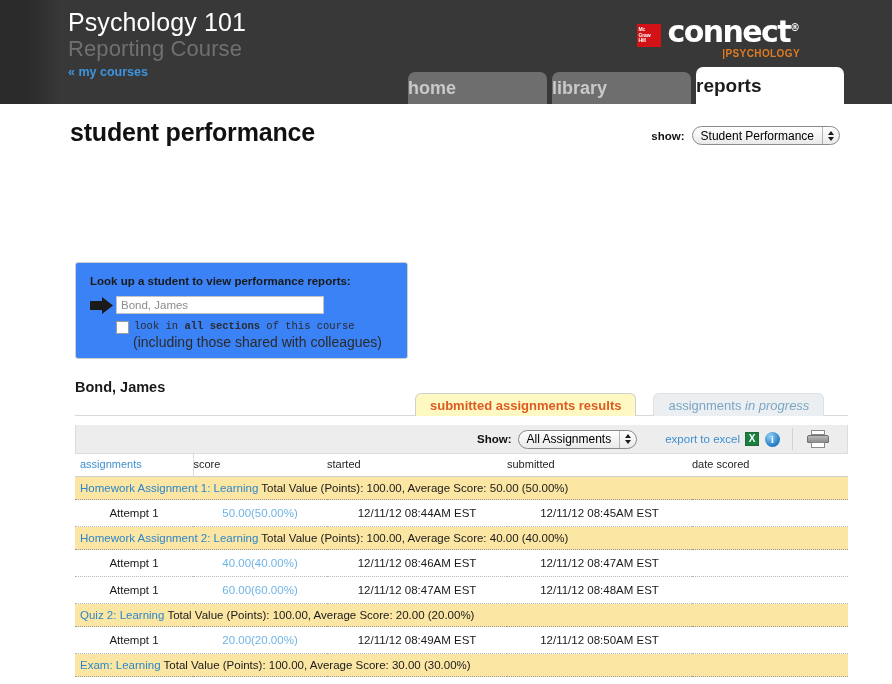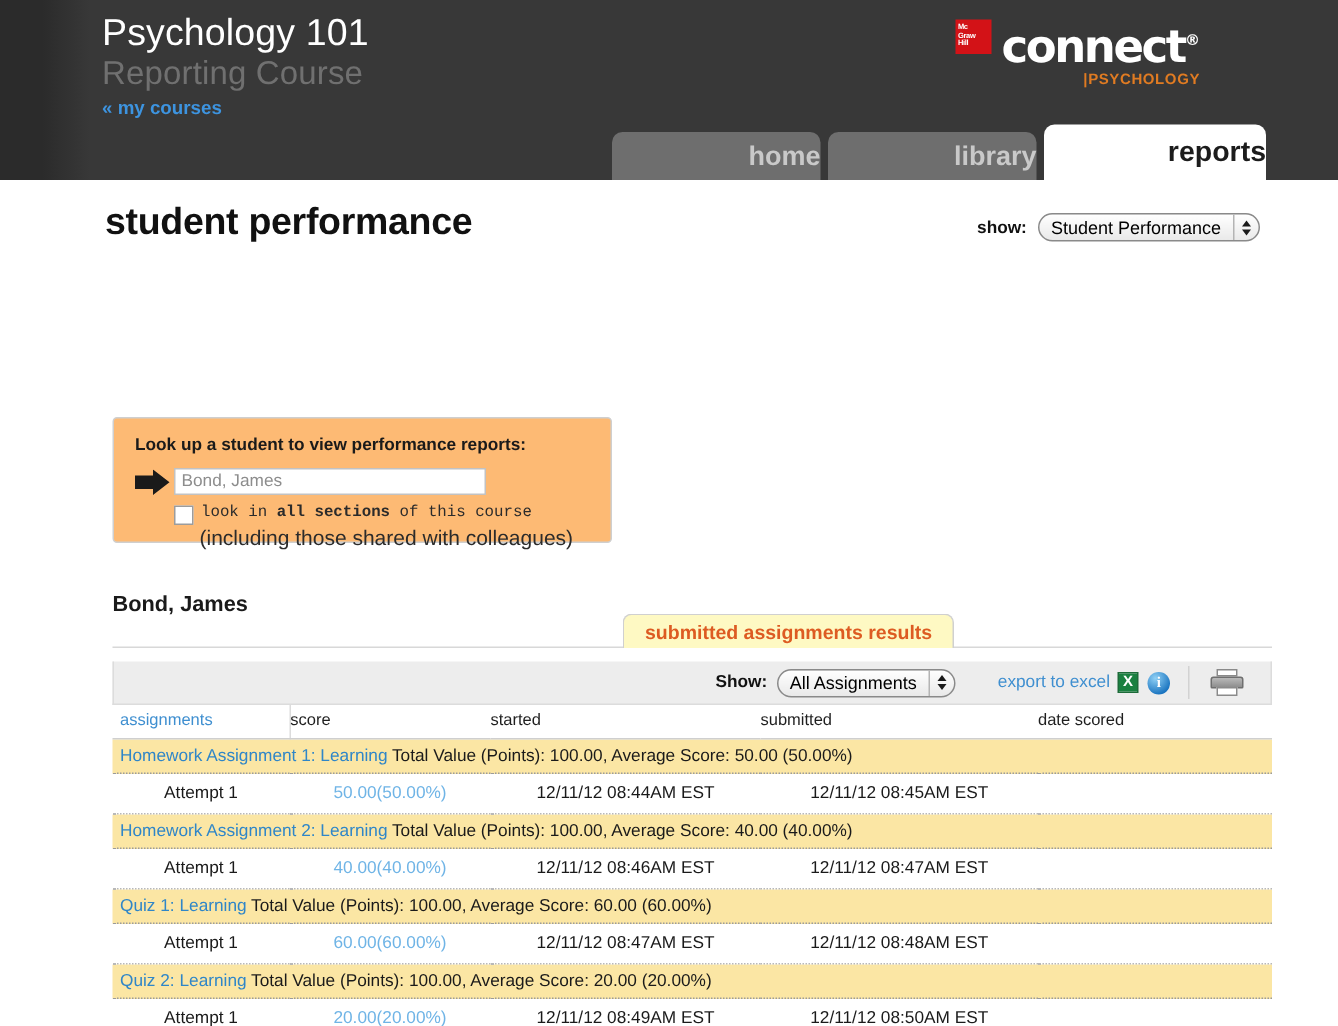--- a/index.html
+++ b/index.html
@@ -10,21 +10,21 @@
     width: 892px;
     height: 684px;
     background: #ffffff;
     font-family: "Liberation Sans", sans-serif;
     overflow: hidden;
   }
 
   
   .site-header {
     position: relative;
-    height: 120px;
+    height: 104px;
     background: #333333;
     background: linear-gradient(to right, #2b2b2b 0px, #2b2b2b 28px, #383838 60px, #383838 100%);
     overflow: hidden;
   }
   .course-block {
     position: absolute;
     left: 68px;
     top: 8px;
   }
   .course-title {
@@ -52,21 +52,21 @@
   }
 
   .brand {
     position: absolute;
     right: 92px;
     top: 13px;
     text-align: right;
   }
   .brand-row {
     display: flex;
-    align-items: flex-start;
+    align-items: flex-end;
     gap: 7px;
   }
   .mcgraw-box {
     width: 24px;
     height: 23px;
     background: #d31217;
     display: flex;
     flex-direction: column;
     justify-content: center;
     padding-left: 2px;
@@ -107,21 +107,21 @@
     position: absolute;
     left: 408px;
     bottom: 0;
     display: flex;
     align-items: flex-end;
   }
   .tab {
     width: 139px;
     height: 32px;
     line-height: 32px;
-    text-align: right;
+    text-align: left;
     font-size: 18px;
     font-weight: bold;
     border-radius: 7px 7px 0 0;
     cursor: pointer;
     box-sizing: border-box;
   }
   .tab.inactive {
     background: #6e6e6e;
     color: #c9c9c9;
     margin-right: 5px;
@@ -196,22 +196,22 @@
   }
   .arrow-up { border-bottom: 4px solid #1a1a1a; }
   .arrow-dn { border-top: 4px solid #1a1a1a; }
 
   
   .lookup {
     position: absolute;
     left: 75px;
     top: 158px;
     width: 333px;
-    height: 84px;
-    background: #fdba74;
+    height: 97px;
+    background: #3b82f6;
     border: 1px solid #cfcfcf;
     border-radius: 3px;
     box-sizing: border-box;
     padding: 12px 14px 12px 14px;
   }
   .lookup-title {
     font-size: 11.5px;
     font-weight: bold;
     color: #1a1a1a;
   }
@@ -536,20 +536,21 @@
       <span class="chk"></span>
       <span class="check-text"><span>look in </span><b>all sections</b><span> of this course</span></span>
     </div>
     <div class="check-sub" style="margin-left:43px;">(including those shared with colleagues)</div>
   </div>
 
   <div class="student-name">Bond, James</div>
 
   <div class="result-tabs">
     <div class="rtab active">submitted assignments results</div>
+    <div class="rtab inactive"><span>assignments </span><i>in progress</i></div>
   </div>
 
   <div class="tab-rule"></div>
 
   <div class="toolbar">
     <span class="tb-show-label">Show:</span>
     <div class="mac-select">
       <span class="sel-value">All Assignments</span>
       <span class="sel-arrows">
         <span class="arrow-up"></span>
@@ -604,23 +605,20 @@
           <td colspan="5"><a class="assign-link">Homework Assignment 2: Learning</a><span> Total Value (Points): 100.00, Average Score: 40.00 (40.00%)</span></td>
         </tr>
         <tr class="attempt-row">
           <td class="attempt-label">Attempt 1</td>
           <td><a class="score-link">40.00(40.00%)</a></td>
           <td>12/11/12 08:46AM EST</td>
           <td>12/11/12 08:47AM EST</td>
           <td></td>
         </tr>
 
-        <tr class="assignment-row">
-          <td colspan="5"><a class="assign-link">Quiz 1: Learning</a><span> Total Value (Points): 100.00, Average Score: 60.00 (60.00%)</span></td>
-        </tr>
         <tr class="attempt-row">
           <td class="attempt-label">Attempt 1</td>
           <td><a class="score-link">60.00(60.00%)</a></td>
           <td>12/11/12 08:47AM EST</td>
           <td>12/11/12 08:48AM EST</td>
           <td></td>
         </tr>
 
         <tr class="assignment-row">
           <td colspan="5"><a class="assign-link">Quiz 2: Learning</a><span> Total Value (Points): 100.00, Average Score: 20.00 (20.00%)</span></td>

